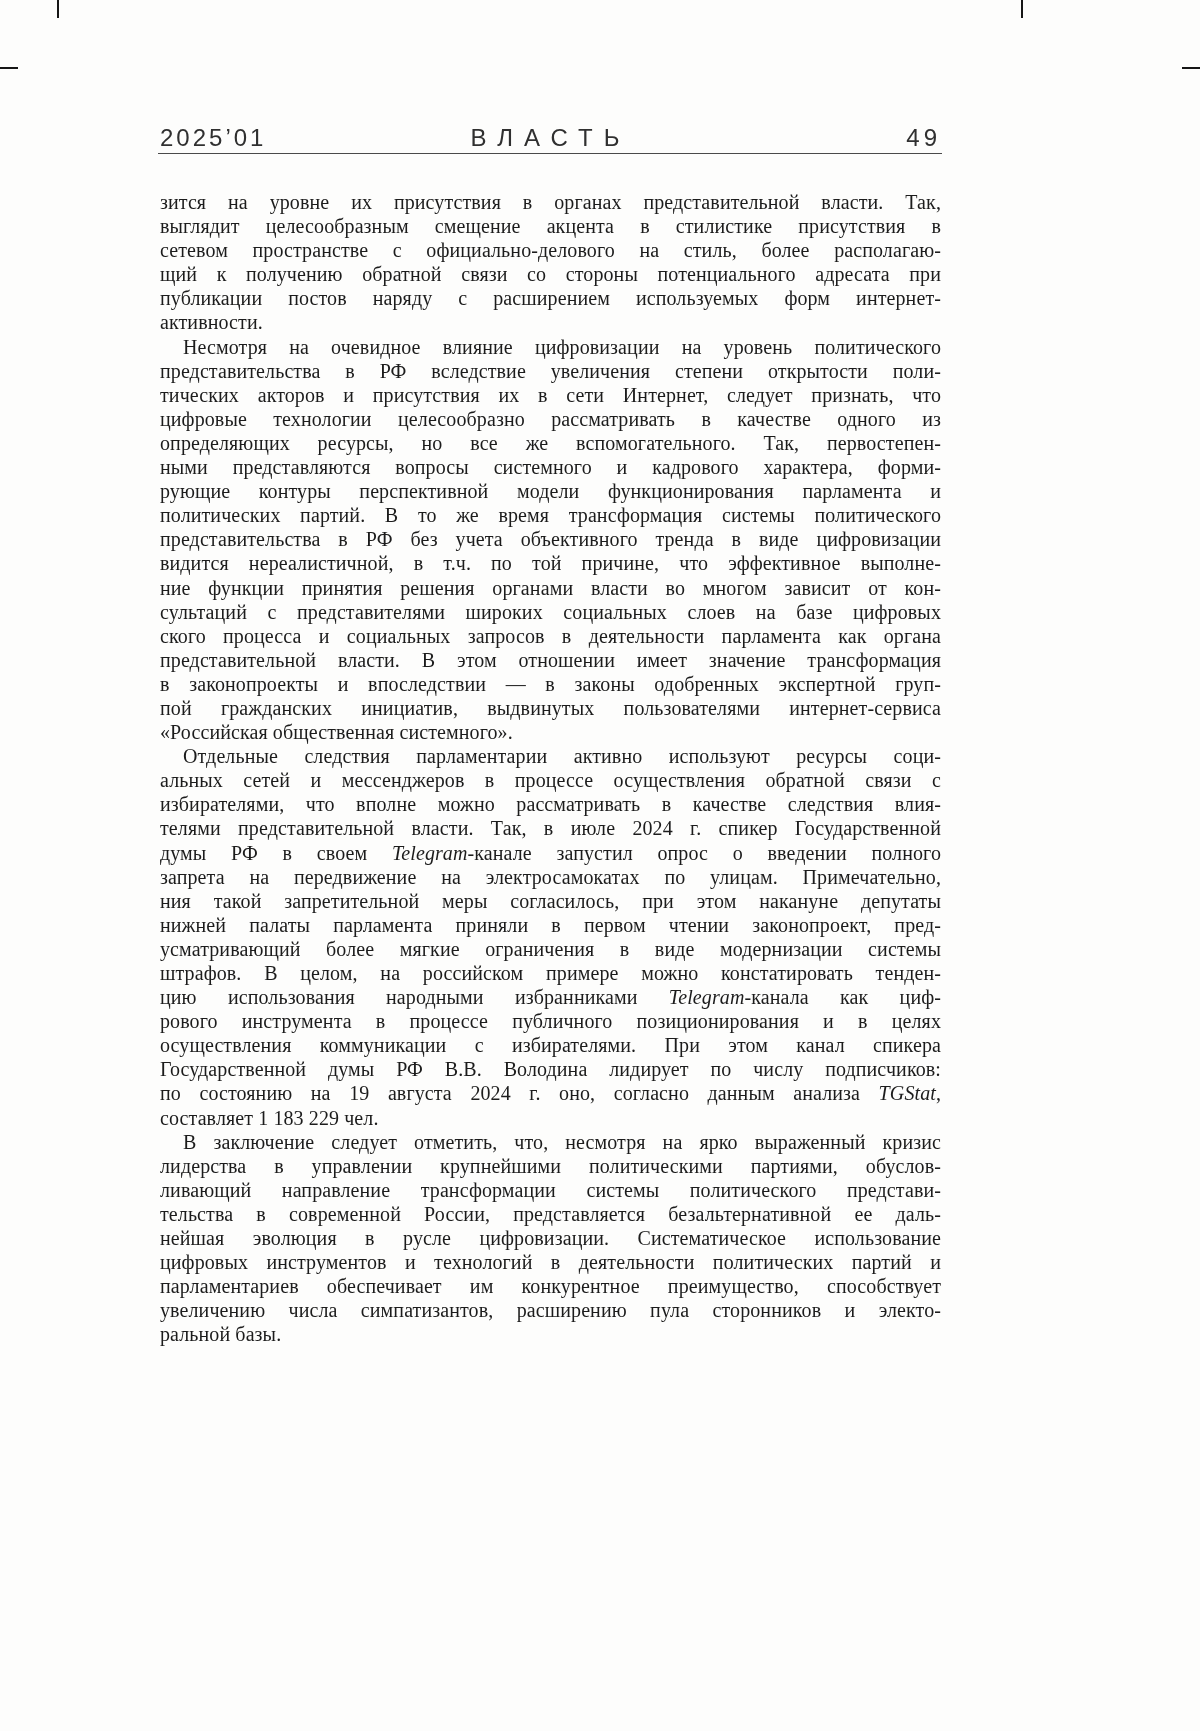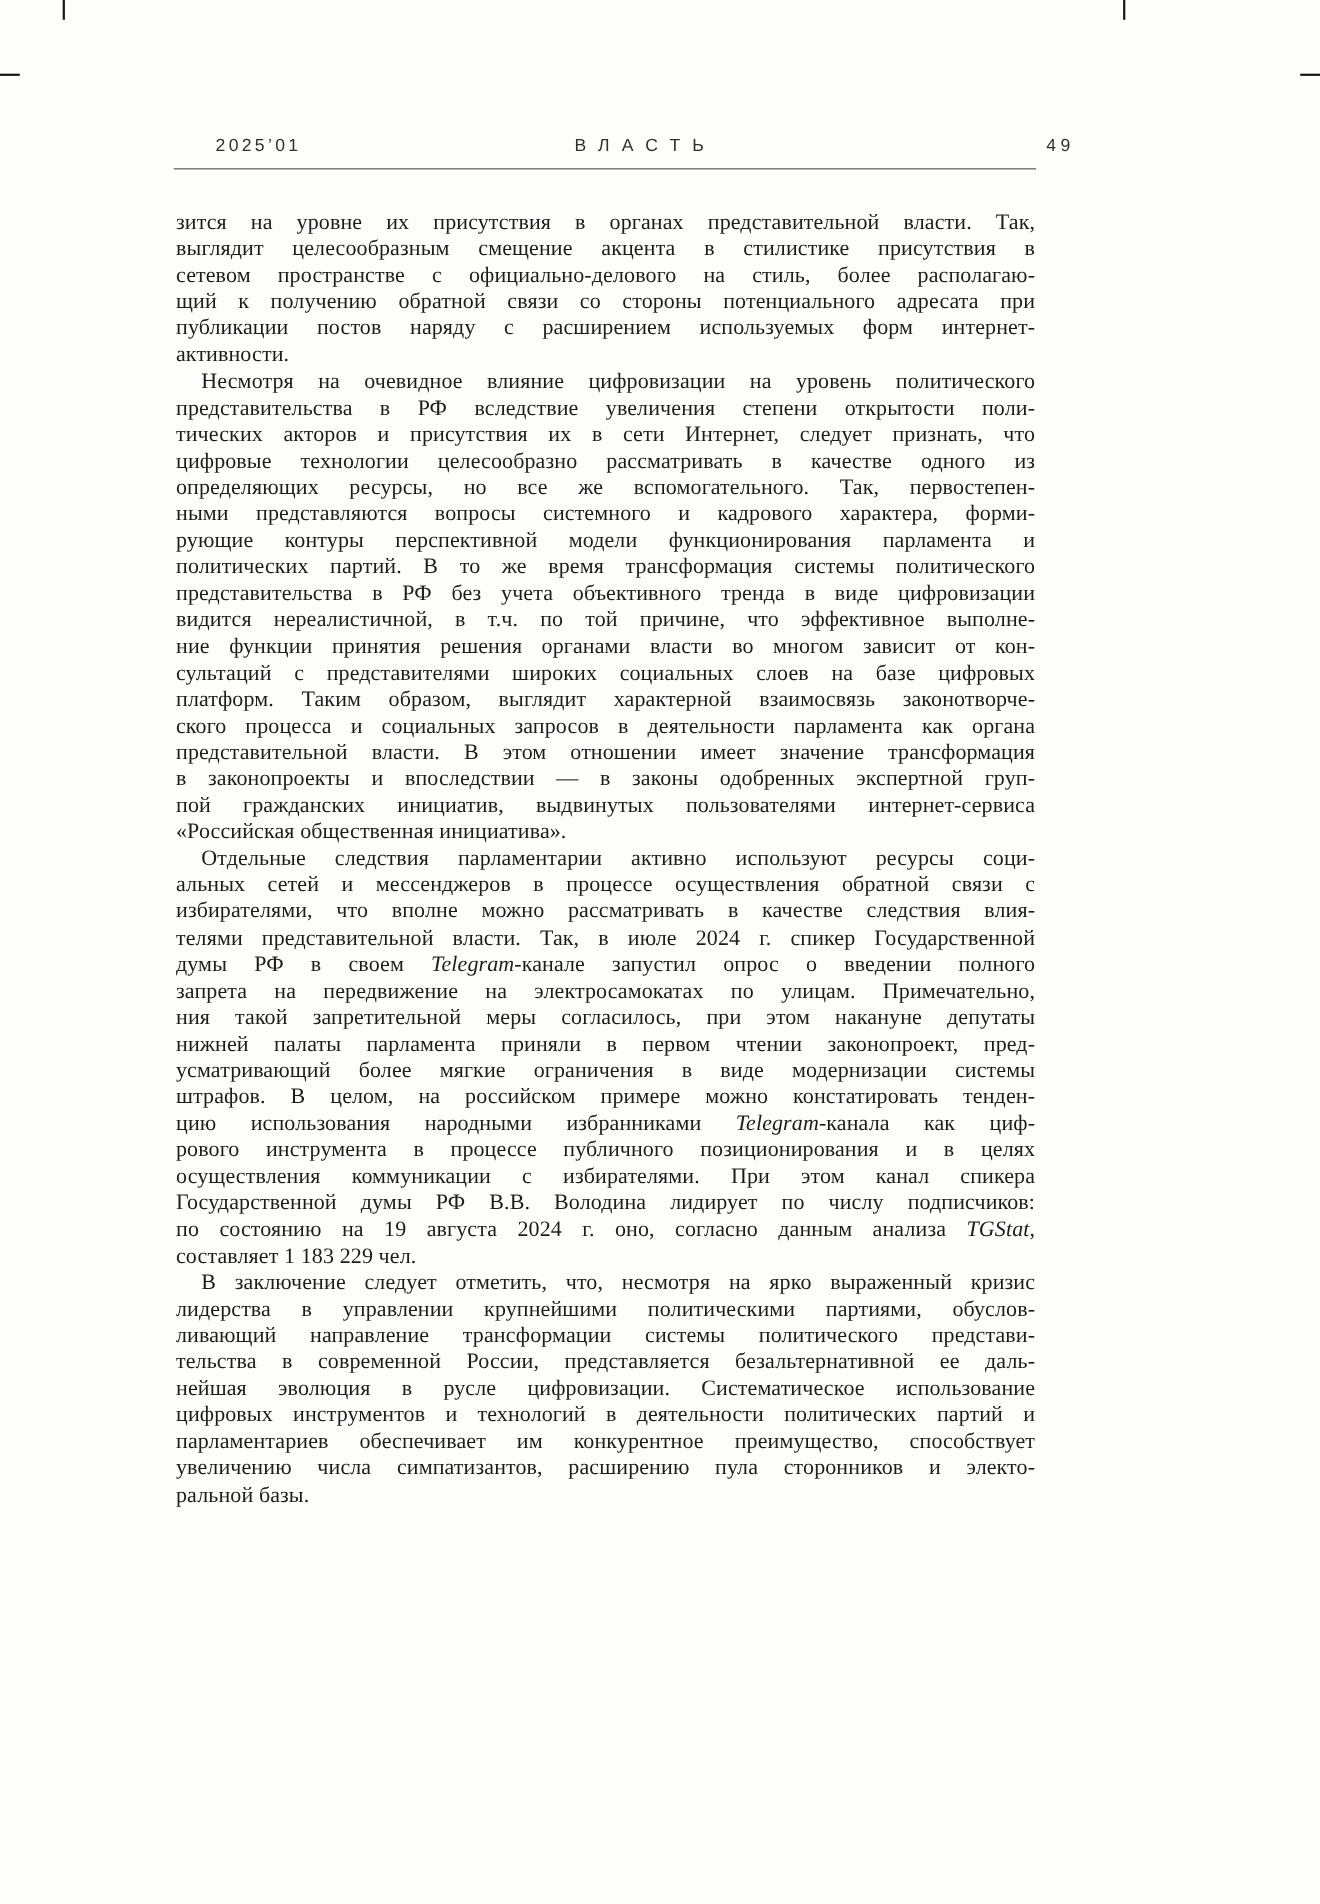--- a/index.html
+++ b/index.html
@@ -23,23 +23,22 @@
 
   .running-head {
     position: absolute;
     left: 160px;
     top: 124px;
     width: 781px;
     display: grid;
     grid-template-columns: 1fr auto 1fr;
     align-items: baseline;
     font-family: "Liberation Sans", sans-serif;
-    font-size: 16px;
+    font-size: 24px;
     color: #303030;
-    margin-left: 36px;
   }
   .running-head .issue   { justify-self: start; letter-spacing: 3px; }
   .running-head .journal { justify-self: center; letter-spacing: 11px; }
   .running-head .pageno  { justify-self: end; letter-spacing: 4px; }
 
   .head-rule {
     position: absolute;
     left: 158px;
     top: 153px;
     width: 784px;
@@ -96,26 +95,25 @@
       <div class="line">тических акторов и присутствия их в сети Интернет, следует признать, что</div>
       <div class="line">цифровые технологии целесообразно рассматривать в качестве одного из</div>
       <div class="line">определяющих ресурсы, но все же вспомогательного. Так, первостепен-</div>
       <div class="line">ными представляются вопросы системного и кадрового характера, форми-</div>
       <div class="line">рующие контуры перспективной модели функционирования парламента и</div>
       <div class="line">политических партий. В то же время трансформация системы политического</div>
       <div class="line">представительства в РФ без учета объективного тренда в виде цифровизации</div>
       <div class="line">видится нереалистичной, в т.ч. по той причине, что эффективное выполне-</div>
       <div class="line">ние функции принятия решения органами власти во многом зависит от кон-</div>
       <div class="line">сультаций с представителями широких социальных слоев на базе цифровых</div>
-      <div class="line">платформ. Таким образом, выглядит характерной взаимосвязь законотворче-</div>
       <div class="line">ского процесса и социальных запросов в деятельности парламента как органа</div>
       <div class="line">представительной власти. В этом отношении имеет значение трансформация</div>
       <div class="line">в законопроекты и впоследствии — в законы одобренных экспертной груп-</div>
       <div class="line">пой гражданских инициатив, выдвинутых пользователями интернет-сервиса</div>
-      <div class="line last">«Российская общественная инициатива».</div>
+      <div class="line last">«Российская общественная системного».</div>
       <div class="line indent">Отдельные следствия парламентарии активно используют ресурсы соци-</div>
       <div class="line">альных сетей и мессенджеров в процессе осуществления обратной связи с</div>
       <div class="line">избирателями, что вполне можно рассматривать в качестве следствия влия-</div>
       <div class="line">телями представительной власти. Так, в июле 2024 г. спикер Государственной</div>
       <div class="line">думы РФ в своем <i>Telegram</i>-канале запустил опрос о введении полного</div>
       <div class="line">запрета на передвижение на электросамокатах по улицам. Примечательно,</div>
       <div class="line">ния такой запретительной меры согласилось, при этом накануне депутаты</div>
       <div class="line">нижней палаты парламента приняли в первом чтении законопроект, пред-</div>
       <div class="line">усматривающий более мягкие ограничения в виде модернизации системы</div>
       <div class="line">штрафов. В целом, на российском примере можно констатировать тенден-</div>

